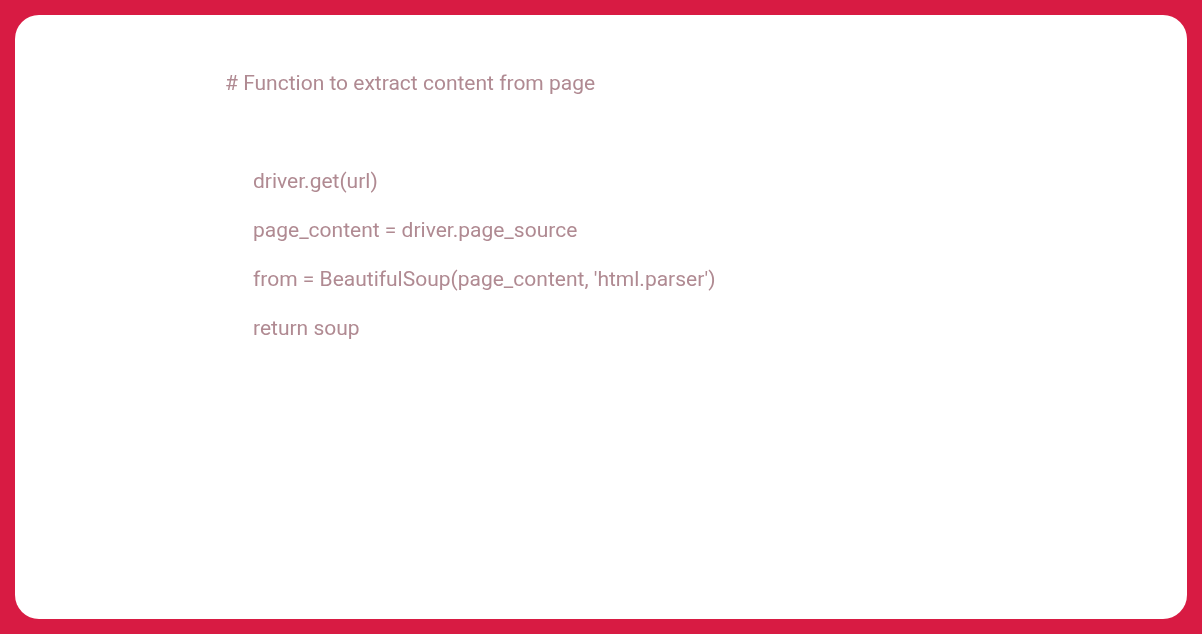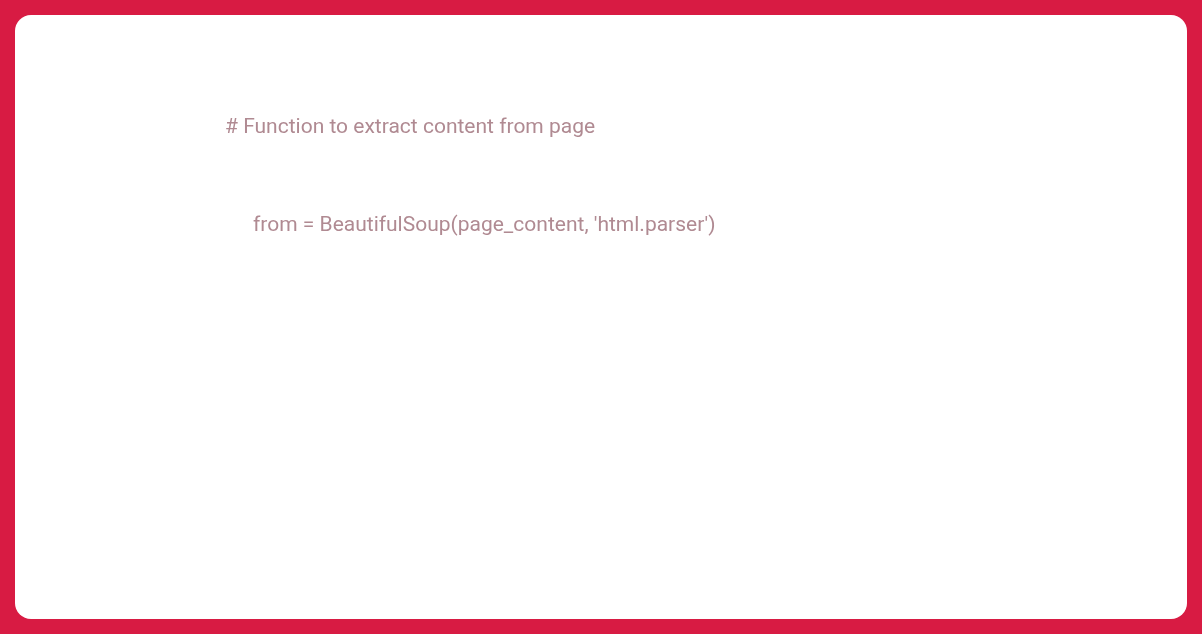--- a/index.html
+++ b/index.html
@@ -11,22 +11,22 @@
       width: 1202px;
       height: 634px;
       background-color: #d81b43;
       padding: 15px;
       font-family: -apple-system, BlinkMacSystemFont, "Segoe UI", Roboto, "Helvetica Neue", Arial, sans-serif;
     }
     .card {
       width: 100%;
       height: 100%;
       background-color: #ffffff;
-      border-radius: 16px;
-      padding: 101px 210px 60px 210px;
+      border-radius: 24px;
+      padding: 58px 210px 60px 210px;
     }
     .code-block {
       font-family: -apple-system, BlinkMacSystemFont, "Segoe UI", Roboto, "Helvetica Neue", Arial, sans-serif;
       font-size: 21px;
       color: #b08a92;
       line-height: 1.0;
     }
     .code-line {
       white-space: pre;
       margin-bottom: 28px;
@@ -39,15 +39,18 @@
       padding-left: 28px;
     }
   </style>
 </head>
 <body>
 
 <div class="card">
   <div class="code-block">
     <div class="code-line"># Function to extract content from page</div>
     <div class="code-line blank"></div>
+    <div class="code-line indented">driver.get(url)</div>
+    <div class="code-line indented">page_content = driver.page_source</div>
     <div class="code-line indented">from = BeautifulSoup(page_content, 'html.parser')</div>
+    <div class="code-line indented">return soup</div>
   </div>
 </div>
 
 </body></html>

